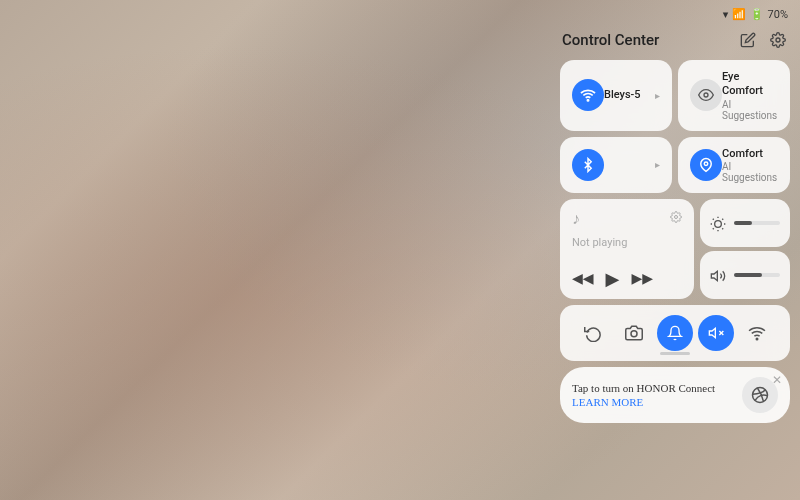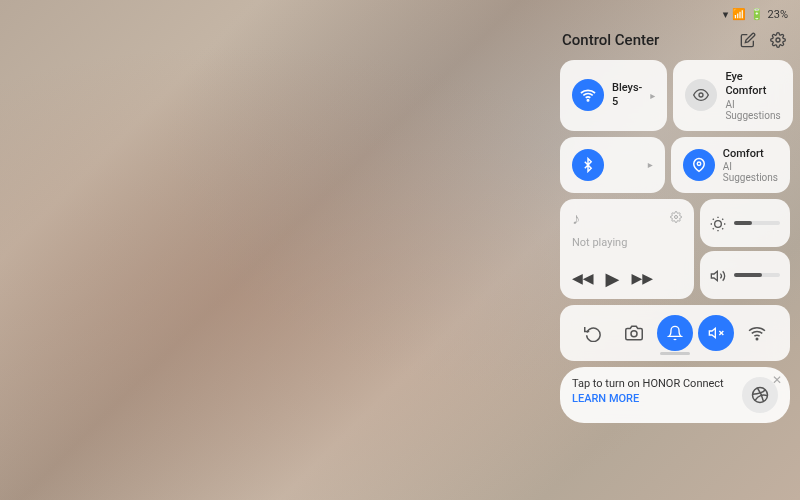--- a/index.html
+++ b/index.html
@@ -81,21 +81,20 @@
     .tile {
       border-radius: 14px;
       background: rgba(255,255,255,0.85);
       backdrop-filter: blur(10px);
     }
     .tile-wide {
       flex: 1;
       padding: 10px 12px;
       display: flex;
       align-items: center;
-      gap: 8px;
       min-height: 48px;
     }
     .tile-icon-circle {
       width: 32px;
       height: 32px;
       border-radius: 50%;
       background: #2979ff;
       display: flex;
       align-items: center;
       justify-content: center;
@@ -233,22 +232,24 @@
       margin-top: 4px;
     }
 
     
     .honor-banner {
       background: rgba(255,255,255,0.9);
       backdrop-filter: blur(10px);
       border-radius: 24px;
       padding: 10px 12px;
       display: flex;
+      align-items: center;
       justify-content: space-between;
       position: relative;
+      font-family: Liberation Serif, serif;
     }
     .honor-banner-content {
       flex: 1;
     }
     .honor-banner-title {
       font-size: 11px;
       color: #333;
       margin-bottom: 2px;
     }
     .honor-banner-link {
@@ -282,21 +283,21 @@
     svg { display: inline-block; vertical-align: middle; }
   </style>
 </head>
 <body>
 
 <div id="bg"></div>
 <div class="status-bar">
   <span>▾</span>
   <span>📶</span>
   <span>🔋</span>
-  <span>23%</span>
+  <span>70%</span>
 </div>
 
 <div class="control-panel">
 
   <div class="cc-header">
     <span class="cc-title">Control Center</span>
     <div class="cc-icons">
       <div class="cc-icon-btn">
         <svg width="16" height="16" viewBox="0 0 24 24" fill="none" stroke="currentColor" stroke-width="2">
           <path d="M11 4H4a2 2 0 0 0-2 2v14a2 2 0 0 0 2 2h14a2 2 0 0 0 2-2v-7"></path>

